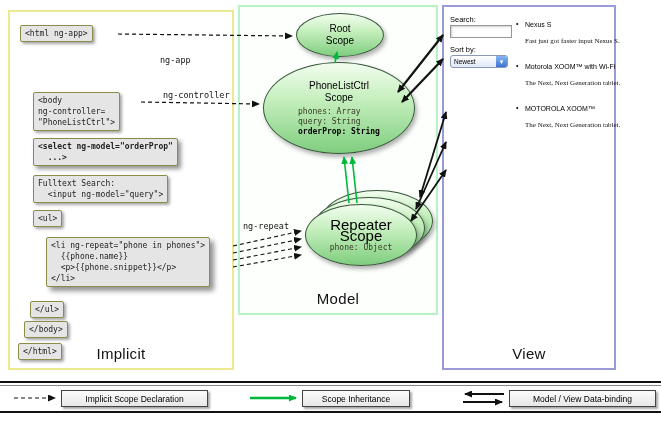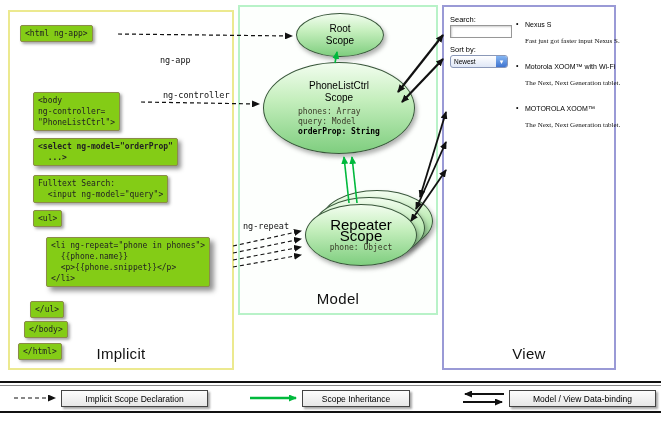--- a/index.html
+++ b/index.html
@@ -11,21 +11,21 @@
   .panel { position:absolute; background:#fff; z-index:1; }
   .template-panel { left:8px; top:10px; width:226px; height:360px; border:2px solid #ece98f; }
   .model-panel { left:238px; top:5px; width:200px; height:310px; border:2px solid #b8f2c8; background:#fdfffd; }
   .view-panel { left:442px; top:5px; width:174px; height:365px; border:2px solid #9a9ad6; }
   .panel-label { position:absolute; bottom:6px; left:0; width:100%; text-align:center;
                  font-size:15px; color:#111; letter-spacing:.3px; }
 
   
   .code { position:absolute; z-index:4; font-family:"DejaVu Sans Mono", monospace;
           font-size:8px; line-height:11px; white-space:pre; color:#222;
-          background:#84cc16; border:1px solid #8b8b4a; border-radius:2px;
+          background:#e5e5e5; border:1px solid #8b8b4a; border-radius:2px;
           padding:2px 4px; box-shadow:2px 2px 3px rgba(60,60,60,.45); }
   .c-html-open  { left:20px;  top:25px; }
   .c-body-open  { left:33px;  top:92px; }
   .c-select     { left:33px;  top:138px; font-weight:bold; box-shadow:3px 3px 4px rgba(40,40,40,.5); }
   .c-fulltext   { left:33px;  top:175px; }
   .c-ul-open    { left:33px;  top:210px; }
   .c-li-repeat  { left:46px;  top:237px; box-shadow:4px 4px 5px rgba(40,40,40,.5); }
   .c-ul-close   { left:30px;  top:301px; }
   .c-body-close { left:24px;  top:321px; }
   .c-html-close { left:18px;  top:343px; }
@@ -127,21 +127,21 @@
   <div class="ellipse root-scope">
     <div class="etitle">Root
 Scope</div>
   </div>
 
   <div class="ellipse phonelist-scope">
     <div class="etitle">PhoneListCtrl
 Scope</div>
     <div class="props">
       <div>phones: Array</div>
-      <div>query: Model</div>
+      <div>query: String</div>
       <div class="prop-order">orderProp: String</div>
     </div>
   </div>
 
   <div class="ellipse repeater-back2"></div>
   <div class="ellipse repeater-back1"></div>
   <div class="ellipse repeater-front">
     <div class="etitle-sm">Repeater
 Scope</div>
     <div class="eprop">phone: Object</div>

